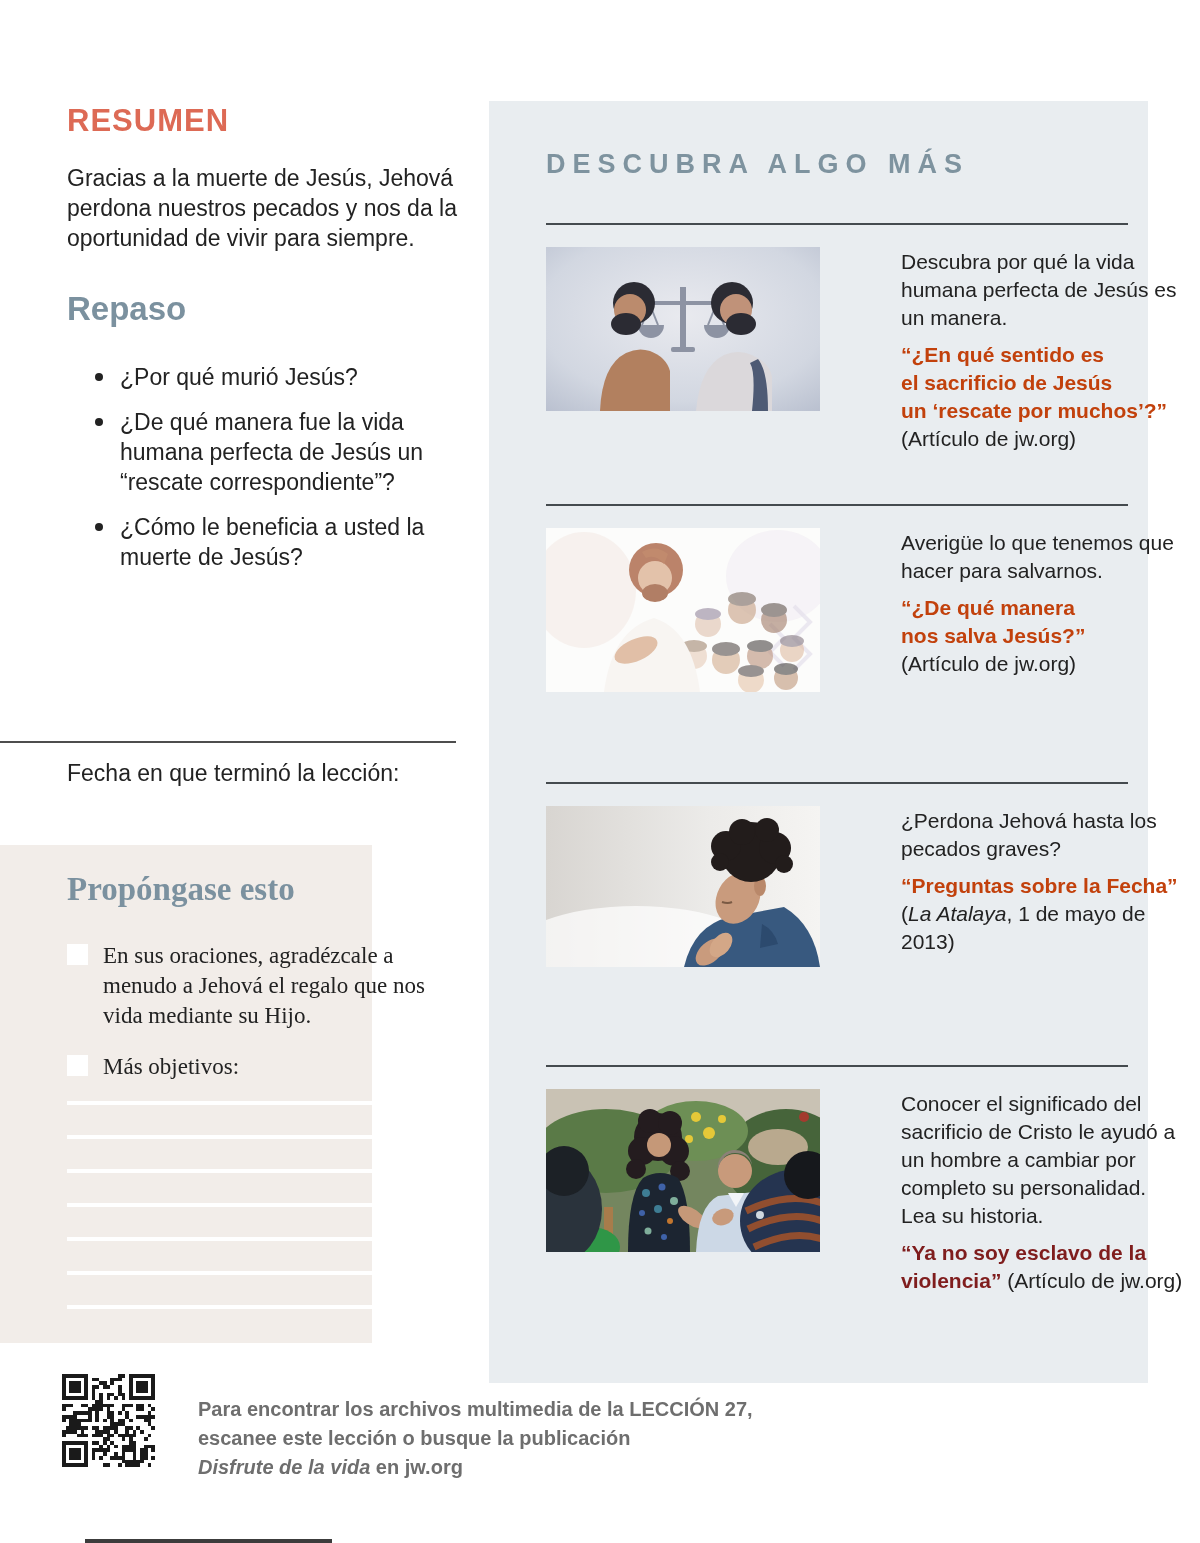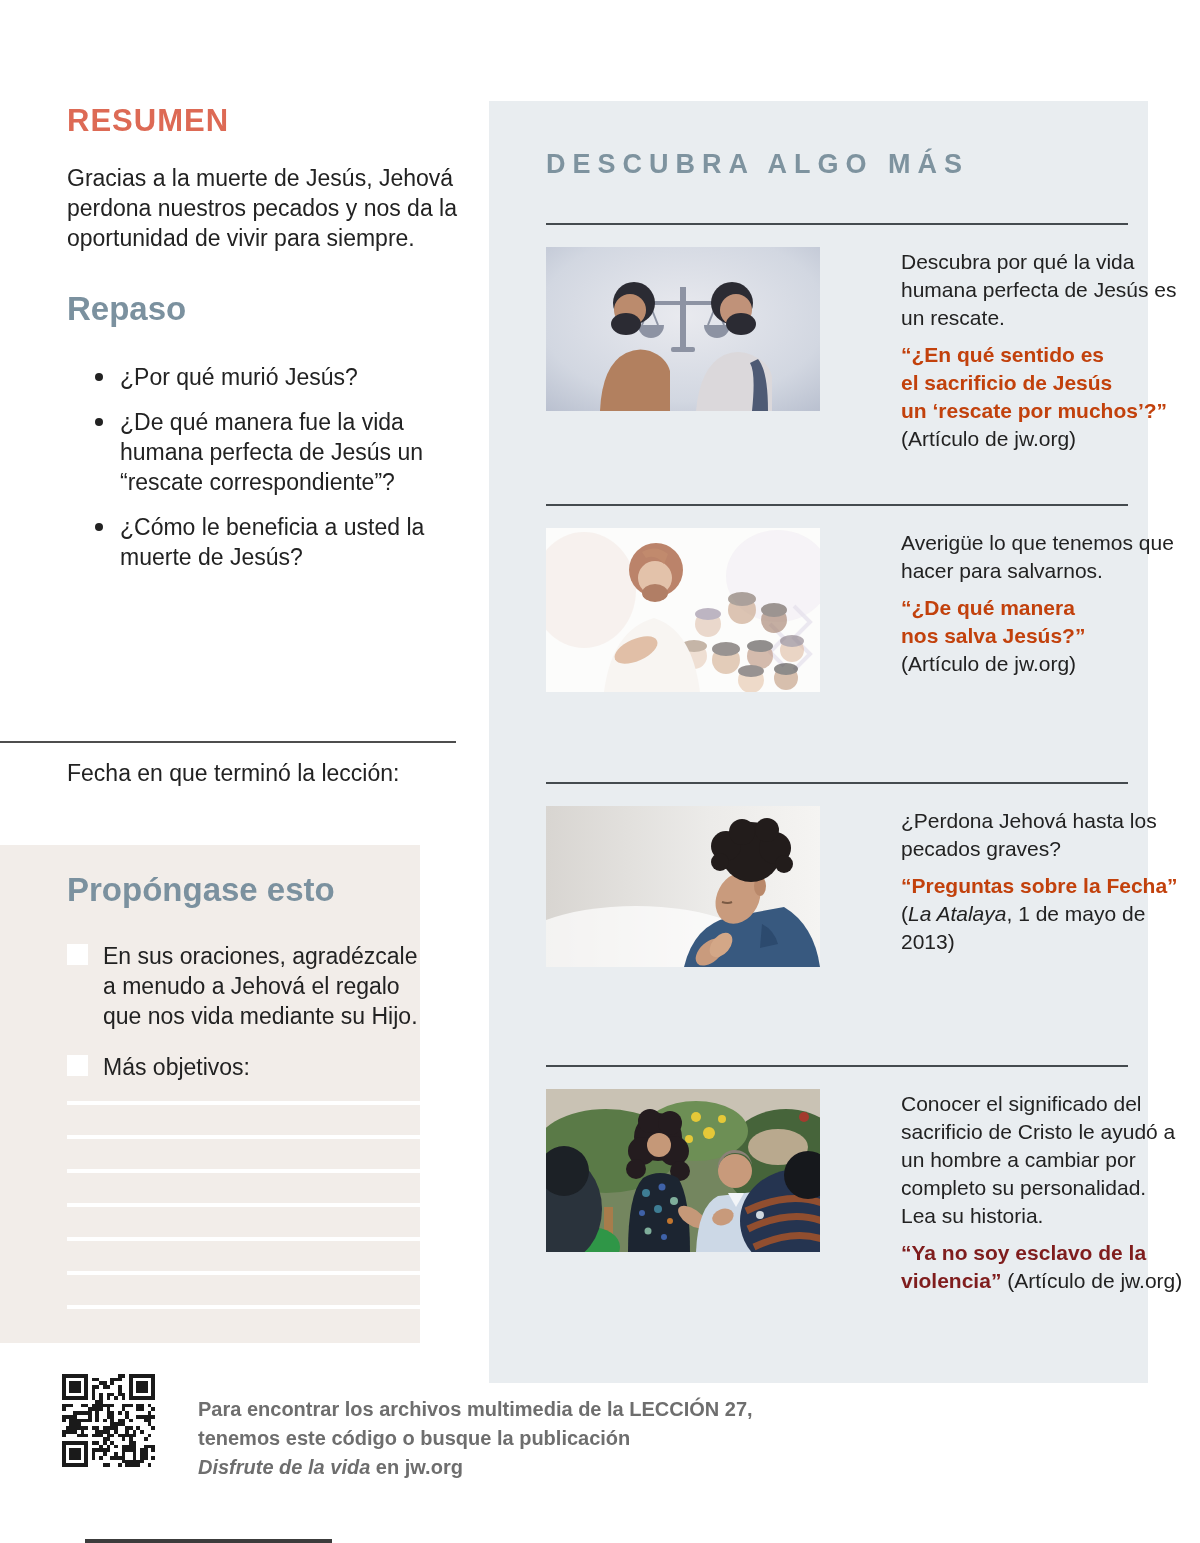--- a/index.html
+++ b/index.html
@@ -32,22 +32,23 @@
     border-radius:50%; background:#222;
   }
   .rule-left {
     position:absolute; left:0; top:741px; width:456px; height:0;
     border:none; border-top:2px solid #4d4d4d;
   }
   .fecha {
     position:absolute; left:67px; top:760px; font-size:23px; color:#222;text-align:right;
   }
   .goals-box {
-    position:absolute; left:0; top:845px; width:420px; height:498px;
+    position:absolute; left:0; top:845px; width:372px; height:498px;
     background:#f2ede9;
+    font-family:Liberation Serif, serif;
   }
   .goals-h {
     position:absolute; left:67px; top:26px;
     font-size:33px; font-weight:bold; color:#7b919f;
   }
   .goal-item { position:absolute; left:67px; width:360px; }
   .goal-item.g0 { top:96px; }
   .goal-item.g1 { top:207px; }
   .goal-check {
     position:absolute; left:0; top:3px; width:21px; height:21px; background:#ffffff;
@@ -362,21 +363,21 @@
         <rect x="18" y="0" width="7" height="7" fill="#1a1a1a"></rect>
         <rect x="19" y="1" width="5" height="5" fill="#ffffff"></rect>
         <rect x="20" y="2" width="3" height="3" fill="#1a1a1a"></rect>
         <rect x="0" y="18" width="7" height="7" fill="#1a1a1a"></rect>
         <rect x="1" y="19" width="5" height="5" fill="#ffffff"></rect>
         <rect x="2" y="20" width="3" height="3" fill="#1a1a1a"></rect>
       </svg>
   </div>
   <div class="footer-text">
     <div>Para encontrar los archivos multimedia de la LECCIÓN 27,</div>
-    <div>tenemos este código o busque la publicación</div>
+    <div>escanee este lección o busque la publicación</div>
     <div><em>Disfrute de la vida</em><span> en jw.org</span></div>
   </div>
   <div class="crop-line"></div>
 
   <div class="right-panel">
     <h2 class="descubra-h">DESCUBRA ALGO MÁS</h2>
 
     <hr class="d-rule" style="top:122px">
     <div class="d-item" style="top:146px; height:164px">
       <svg class="d-img" width="274" height="164" viewBox="0 0 274 164">
@@ -407,21 +408,21 @@
         </g>
         <g>
           <circle cx="186" cy="56" r="21" fill="#2b2b33"></circle>
           <circle cx="190" cy="63" r="16" fill="#c09279"></circle>
           <ellipse cx="195" cy="77" rx="15" ry="11" fill="#2b2b33"></ellipse>
           <path d="M150 164 q4 -44 28 -56 q14 -6 28 0 q18 8 20 22 l0 34 z" fill="#dbd8db"></path>
           <path d="M212 112 q10 12 10 52 l-16 0 q4 -38 -2 -48 z" fill="#4e5a74"></path>
         </g>
       </svg>
       <div class="d-text">
-        <p class="d-intro">Descubra por qué la vida humana perfecta de Jesús es un rescate.</p>
+        <p class="d-intro">Descubra por qué la vida humana perfecta de Jesús es un manera.</p>
         <p class="d-link">“¿En qué sentido es
 el sacrificio de Jesús
 un ‘rescate por muchos’?”</p>
         <p class="d-src">(Artículo de jw.org)</p>
       </div>
     </div>
 
     <hr class="d-rule" style="top:403px">
     <div class="d-item" style="top:427px; height:164px">
       <svg class="d-img" width="274" height="164" viewBox="0 0 274 164">

